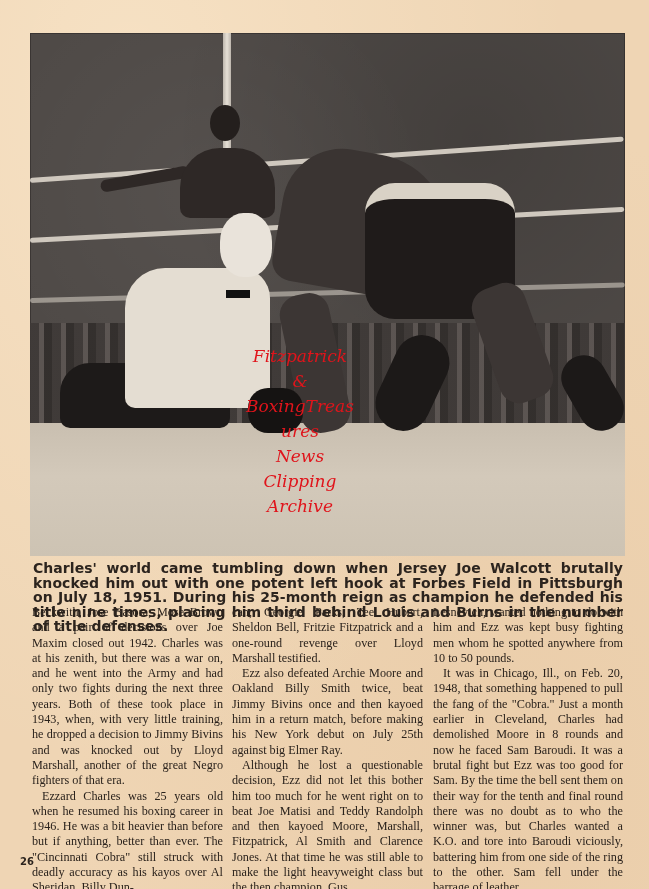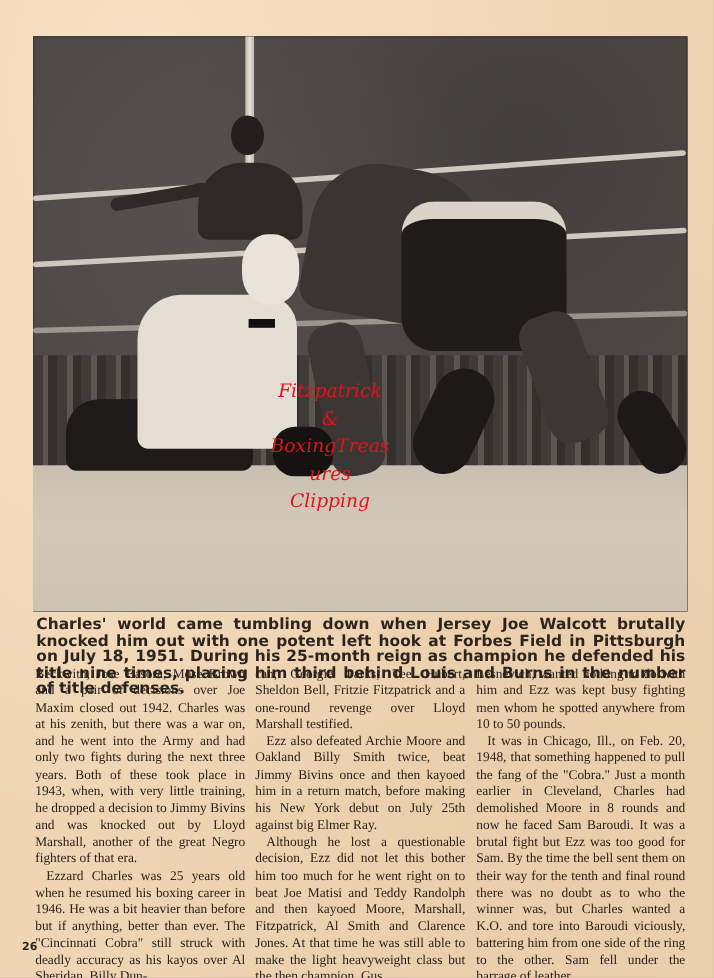--- a/index.html
+++ b/index.html
@@ -95,21 +95,23 @@
   <div class="glove"></div>
   <div class="shoe1"></div>
   <div class="shoe2"></div>
 </div>
 
 <div class="watermark">
   <div>Fitzpatrick</div>
   <div>&amp;</div>
   <div>BoxingTreas</div>
   <div>ures</div>
+  <div>News</div>
   <div>Clipping</div>
+  <div>Archive</div>
 </div>
 
 <div class="caption">Charles' world came tumbling down when Jersey Joe Walcott brutally knocked him out with one potent left hook at Forbes Field in Pittsburgh on July 18, 1951. During his 25-month reign as champion he defended his title nine times, placing him third behind Louis and Burns in the number of title defenses.</div>
 
 <div class="col col1">
   <p>Beckwith, Jose Basora, Mose Brown and a pair of decisions over Joe Maxim closed out 1942. Charles was at his zenith, but there was a war on, and he went into the Army and had only two fights during the next three years. Both of these took place in 1943, when, with very little training, he dropped a decision to Jimmy Bivins and was knocked out by Lloyd Marshall, another of the great Negro fighters of that era.</p>
   <p class="ind">Ezzard Charles was 25 years old when he resumed his boxing career in 1946. He was a bit heavier than before but if anything, better than ever. The "Cincinnati Cobra" still struck with deadly accuracy as his kayos over Al Sheridan, Billy Dun-</p>
 </div>
 
 <div class="col col2">

